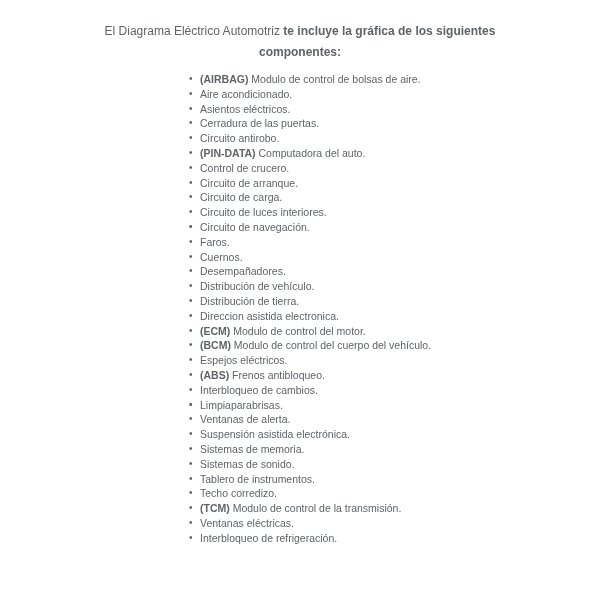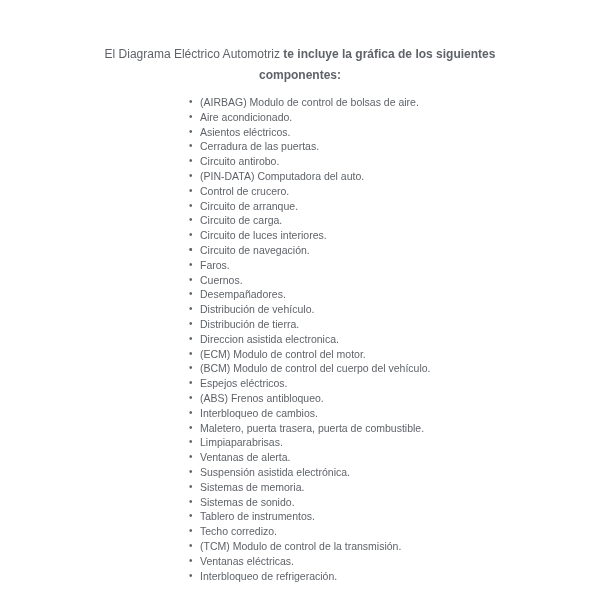--- a/index.html
+++ b/index.html
@@ -6,21 +6,21 @@
     margin: 0;
     padding: 0;
     background: #ffffff;
     width: 600px;
     height: 600px;
     overflow: hidden;
     font-family: "Liberation Sans", sans-serif;
     color: #5f6368;
   }
   .doc {
-    padding-top: 44px;
+    padding-top: 21px;
   }
   .title {
     width: 430px;
     margin: 0 auto;
     text-align: center;
     font-size: 12px;
     line-height: 21px;
     font-weight: 400;
     color: #5f6368;
   }
@@ -41,21 +41,21 @@
   }
   ul.components .bullet {
     position: absolute;
     left: -11px;
     top: 0;
     font-size: 10px;
     line-height: 14.8px;
     color: #5f6368;
   }
   ul.components .code {
-    font-weight: 400;
+    font-weight: 700;
     text-align: right;
   }
 </style>
 </head>
 <body>
 
 <main class="doc">
   <h1 class="title"><span class="t-reg">El Diagrama Eléctrico Automotriz</span>
     <span class="t-bold">te incluye la gráfica de los siguientes componentes:</span>
   </h1>
@@ -77,21 +77,21 @@
       <li><span class="bullet">•</span><span>Cuernos.</span></li>
       <li><span class="bullet">•</span><span>Desempañadores.</span></li>
       <li><span class="bullet">•</span><span>Distribución de vehículo.</span></li>
       <li><span class="bullet">•</span><span>Distribución de tierra.</span></li>
       <li><span class="bullet">•</span><span>Direccion asistida electronica.</span></li>
       <li><span class="bullet">•</span><span class="code">(ECM)</span> <span>Modulo de control del motor.</span></li>
       <li><span class="bullet">•</span><span class="code">(BCM)</span> <span>Modulo de control del cuerpo del vehículo.</span></li>
       <li><span class="bullet">•</span><span>Espejos eléctricos.</span></li>
       <li><span class="bullet">•</span><span class="code">(ABS)</span> <span>Frenos antibloqueo.</span></li>
       <li><span class="bullet">•</span><span>Interbloqueo de cambios.</span></li>
-      <li><span class="bullet">•</span><span>Maletero, puerta trasera, puerta de combustible.</span></li>
+      <li><span class="bullet">•</span></li>
       <li><span class="bullet">•</span><span>Limpiaparabrisas.</span></li>
       <li><span class="bullet">•</span><span>Ventanas de alerta.</span></li>
       <li><span class="bullet">•</span><span>Suspensión asistida electrónica.</span></li>
       <li><span class="bullet">•</span><span>Sistemas de memoria.</span></li>
       <li><span class="bullet">•</span><span>Sistemas de sonido.</span></li>
       <li><span class="bullet">•</span><span>Tablero de instrumentos.</span></li>
       <li><span class="bullet">•</span><span>Techo corredizo.</span></li>
       <li><span class="bullet">•</span><span class="code">(TCM)</span> <span>Modulo de control de la transmisión.</span></li>
       <li><span class="bullet">•</span><span>Ventanas eléctricas.</span></li>
       <li><span class="bullet">•</span><span>Interbloqueo de refrigeración.</span></li>

